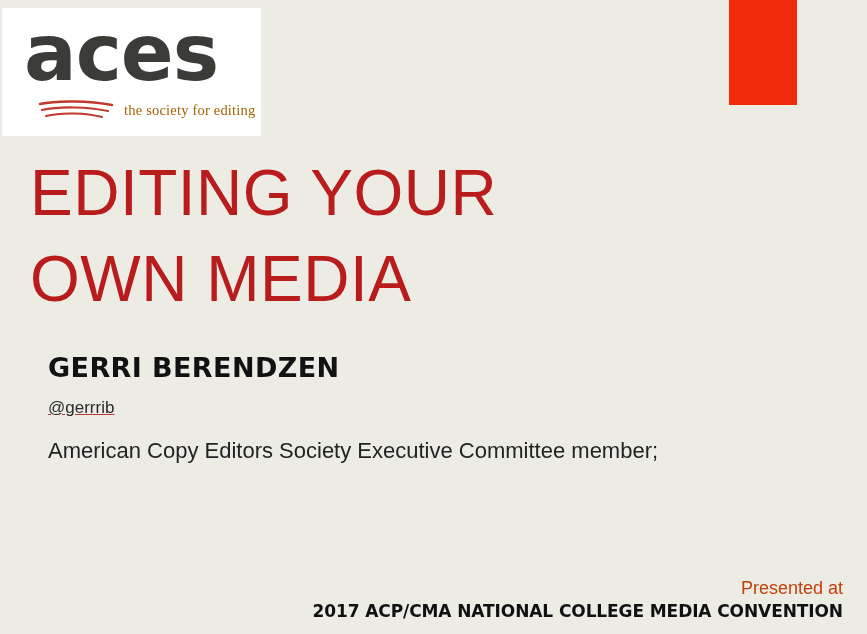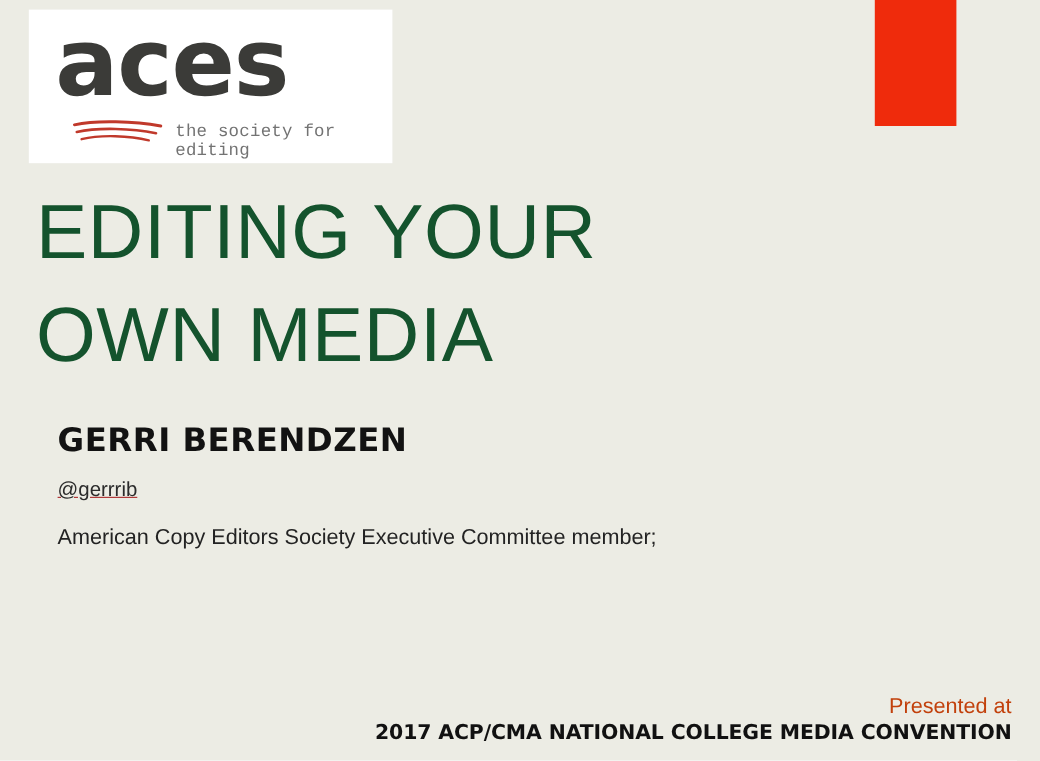--- a/index.html
+++ b/index.html
@@ -24,65 +24,65 @@
     left: 729px;
     top: 0px;
     width: 68px;
     height: 105px;
     background: #ef2b0c;
   }
 
   
   .logo-box {
     position: absolute;
-    left: 24px;
+    left: 2px;
     top: 8px;
-    width: 303px;
+    width: 259px;
     height: 128px;
     background: #ffffff;
   }
   .logo-word {
     position: absolute;
     left: 22px;
     top: 6px;
     font-family: "DejaVu Sans", sans-serif;
     font-size: 78px;
     font-weight: bold;
     letter-spacing: -1px;
     color: #3b3b38;
     line-height: 1;
   }
   .logo-tag {
     position: absolute;
     left: 122px;
     top: 94px;
-    font-family: Liberation Mono, monospace;
+    font-family: Liberation Serif, serif;
     font-size: 14.5px;
-    color: #737373;
+    color: #a16207;
     letter-spacing: 0.2px;
   }
   .logo-swoosh {
     position: absolute;
     left: 36px;
     top: 92px;
     width: 78px;
     height: 22px;
   }
 
   
   .title {
     position: absolute;
     left: 30px;
     top: 150px;
     width: 800px;
     font-family: "Liberation Sans", sans-serif;
     font-weight: 300;
     font-size: 64px;
     line-height: 1.35;
-    color: #14532d;
+    color: #b91c1c;
     letter-spacing: 0.5px;
   }
 
   
   .presenter-name {
     position: absolute;
     left: 48px;
     top: 352px;
     font-family: "DejaVu Sans", sans-serif;
     font-size: 27px;
@@ -102,21 +102,21 @@
   .handle .u {
     text-decoration: underline;
     text-decoration-color: #b03a3a;
   }
   .bio {
     position: absolute;
     left: 48px;
     top: 432px;
     width: 770px;
     font-family: "Liberation Sans", sans-serif;
-    font-size: 18px;
+    font-size: 22px;
     line-height: 1.72;
     color: #232323;
   }
 
   
   .footer-pre {
     position: absolute;
     right: 24px;
     top: 578px;
     font-family: "Liberation Sans", sans-serif;

